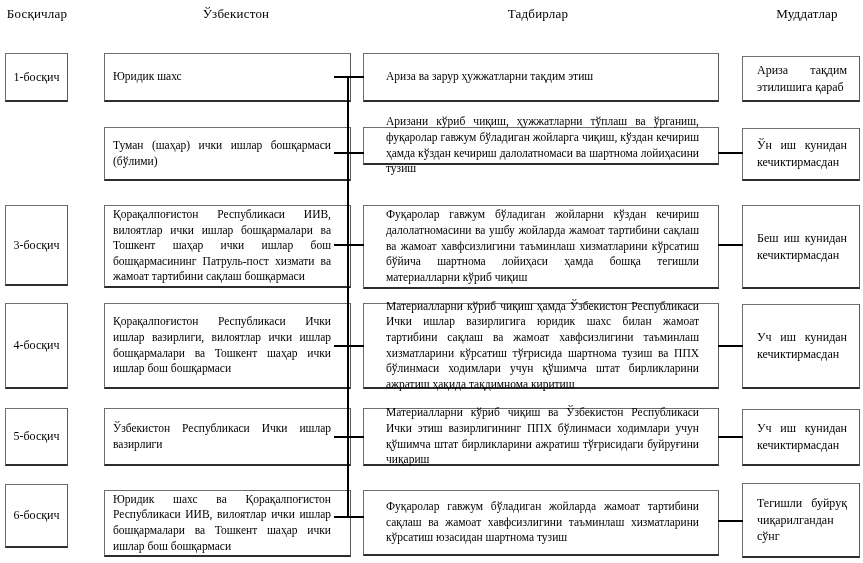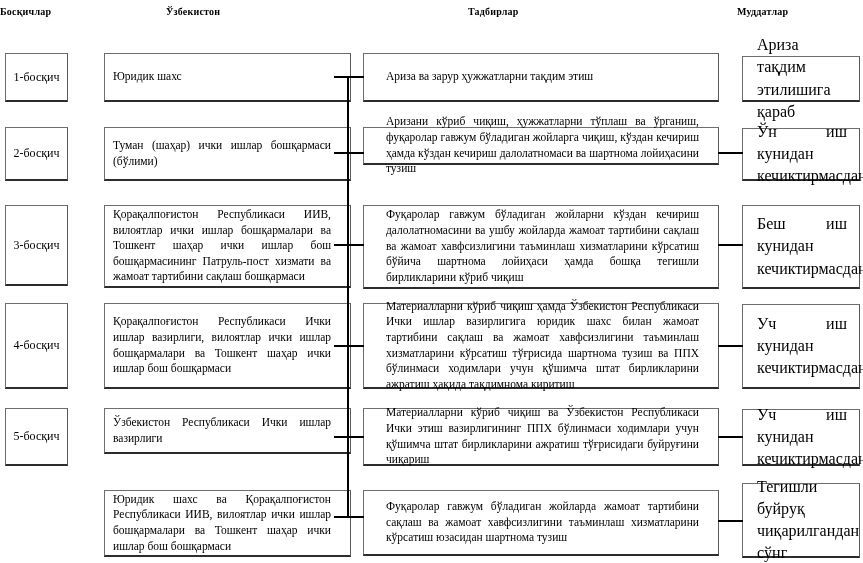--- a/index.html
+++ b/index.html
@@ -7,43 +7,44 @@
     position:relative;
     width:863px; height:563px;
     background:#ffffff;
     color:#000;
     font-family:"Liberation Serif","DejaVu Serif",serif;
     overflow:hidden;
   }
   .hdr {
     position:absolute;
     top:6px;
-    font-weight:bold;
-    font-size:10px;
+    font-weight:normal;
+    font-size:13px;
+    text-align:center;
     letter-spacing:0.2px;
     white-space:nowrap;
   }
   .box {
     position:absolute;
     box-sizing:border-box;
     background:#ffffff;
     border:1px solid #6e6e6e;
     border-bottom:2px solid #2d2d2d;
     border-right-color:#5a5a5a;
     display:flex;
     align-items:center;
   }
   .box .txt { display:block; width:100%; }
   .c1 { left:5px;   width:63px;  justify-content:center; }
   .c1 .txt { text-align:center; font-size:12px; }
   .c2 { left:104px;  width:247px; padding:2px 19px 2px 8px; }
   .c3 { left:363px; width:356px; padding:2px 19px 2px 22px; }
   .c2 .txt, .c3 .txt { text-align:justify; font-size:11.5px; line-height:1.36; }
   .c4 { left:742px; width:118px; padding:2px 12px 2px 14px; }
-  .c4 .txt { text-align:justify; font-size:16px; line-height:1.38; }
+  .c4 .txt { text-align:justify; font-size:12px; line-height:1.38; }
   .hline { position:absolute; height:2px; background:#000; }
   .vline { position:absolute; width:2px;  background:#000; }
 </style>
 </head>
 <body>
 
 <div class="canvas">
 
   <div class="hdr" style="left:0px;width:74px">Босқичлар</div>
   <div class="hdr" style="left:166px;width:140px">Ўзбекистон</div>
@@ -56,41 +57,38 @@
   <div class="box c2" style="top:53px;height:49px">
       <span class="txt">Юридик шахс</span>
     </div>
   <div class="box c3" style="top:53px;height:49px">
       <span class="txt">Ариза ва зарур ҳужжатларни тақдим этиш</span>
     </div>
   <div class="box c4" style="top:56px;height:46px">
       <span class="txt">Ариза тақдим этилишига қараб</span>
     </div>
 
-  <div class="box c1" style="top:127px;height:54px">
-      <span class="txt">2-босқич</span>
-    </div>
   <div class="box c2" style="top:127px;height:54px">
       <span class="txt">Туман (шаҳар) ички ишлар бошқармаси (бўлими)</span>
     </div>
   <div class="box c3" style="top:127px;height:38px">
       <span class="txt">Аризани кўриб чиқиш, ҳужжатларни тўплаш ва ўрганиш, фуқаролар гавжум бўладиган жойларга чиқиш, кўздан кечириш ҳамда кўздан кечириш далолатномаси ва шартнома лойиҳасини тузиш</span>
     </div>
   <div class="box c4" style="top:128px;height:53px">
       <span class="txt">Ўн иш кунидан кечиктирмасдан</span>
     </div>
 
   <div class="box c1" style="top:205px;height:81px">
       <span class="txt">3-босқич</span>
     </div>
   <div class="box c2" style="top:205px;height:83px">
       <span class="txt">Қорақалпоғистон Республикаси ИИВ, вилоятлар ички ишлар бошқармалари ва Тошкент шаҳар ички ишлар бош бошқармасининг Патруль-пост хизмати ва жамоат тартибини сақлаш бошқармаси</span>
     </div>
   <div class="box c3" style="top:205px;height:84px">
-      <span class="txt">Фуқаролар гавжум бўладиган жойларни кўздан кечириш далолатномасини ва ушбу жойларда жамоат тартибини сақлаш ва жамоат хавфсизлигини таъминлаш хизматларини кўрсатиш бўйича шартнома лойиҳаси ҳамда бошқа тегишли бирликларини кўриб чиқиш</span>
+      <span class="txt">Фуқаролар гавжум бўладиган жойларни кўздан кечириш далолатномасини ва ушбу жойларда жамоат тартибини сақлаш ва жамоат хавфсизлигини таъминлаш хизматларини кўрсатиш бўйича шартнома лойиҳаси ҳамда бошқа тегишли материалларни кўриб чиқиш</span>
     </div>
   <div class="box c4" style="top:205px;height:84px">
       <span class="txt">Беш иш кунидан кечиктирмасдан</span>
     </div>
 
   <div class="box c1" style="top:303px;height:86px">
       <span class="txt">4-босқич</span>
     </div>
   <div class="box c2" style="top:303px;height:86px">
       <span class="txt">Қорақалпоғистон Республикаси Ички ишлар вазирлиги, вилоятлар ички ишлар бошқармалари ва Тошкент шаҳар ички ишлар бош бошқармаси</span>
@@ -98,30 +96,33 @@
   <div class="box c3" style="top:303px;height:86px">
       <span class="txt">Материалларни кўриб чиқиш ҳамда Ўзбекистон Республикаси Ички ишлар вазирлигига юридик шахс билан жамоат тартибини сақлаш ва жамоат хавфсизлигини таъминлаш хизматларини кўрсатиш тўғрисида шартнома тузиш ва ППХ бўлинмаси ходимлари учун қўшимча штат бирликларини ажратиш ҳақида тақдимнома киритиш</span>
     </div>
   <div class="box c4" style="top:304px;height:85px">
       <span class="txt">Уч иш кунидан кечиктирмасдан</span>
     </div>
 
   <div class="box c1" style="top:408px;height:58px">
       <span class="txt">5-босқич</span>
     </div>
-  <div class="box c2" style="top:408px;height:46px">
+  <div class="box c2" style="top:408px;height:58px">
       <span class="txt">Ўзбекистон Республикаси Ички ишлар вазирлиги</span>
     </div>
   <div class="box c3" style="top:408px;height:58px">
       <span class="txt">Материалларни кўриб чиқиш ва Ўзбекистон Республикаси Ички этиш вазирлигининг ППХ бўлинмаси ходимлари учун қўшимча штат бирликларини ажратиш тўғрисидаги буйруғини чиқариш</span>
     </div>
   <div class="box c4" style="top:409px;height:57px">
       <span class="txt">Уч иш кунидан кечиктирмасдан</span>
     </div>
 
+  <div class="box c1" style="top:484px;height:64px">
+      <span class="txt">6-босқич</span>
+    </div>
   <div class="box c2" style="top:490px;height:67px">
       <span class="txt">Юридик шахс ва Қорақалпоғистон Республикаси ИИВ, вилоятлар ички ишлар бошқармалари ва Тошкент шаҳар ички ишлар бош бошқармаси</span>
     </div>
   <div class="box c3" style="top:490px;height:66px">
       <span class="txt">Фуқаролар гавжум бўладиган жойларда жамоат тартибини сақлаш ва жамоат хавфсизлигини таъминлаш хизматларини кўрсатиш юзасидан шартнома тузиш</span>
     </div>
   <div class="box c4" style="top:483px;height:75px">
       <span class="txt">Тегишли буйруқ чиқарилгандан сўнг</span>
     </div>
 

